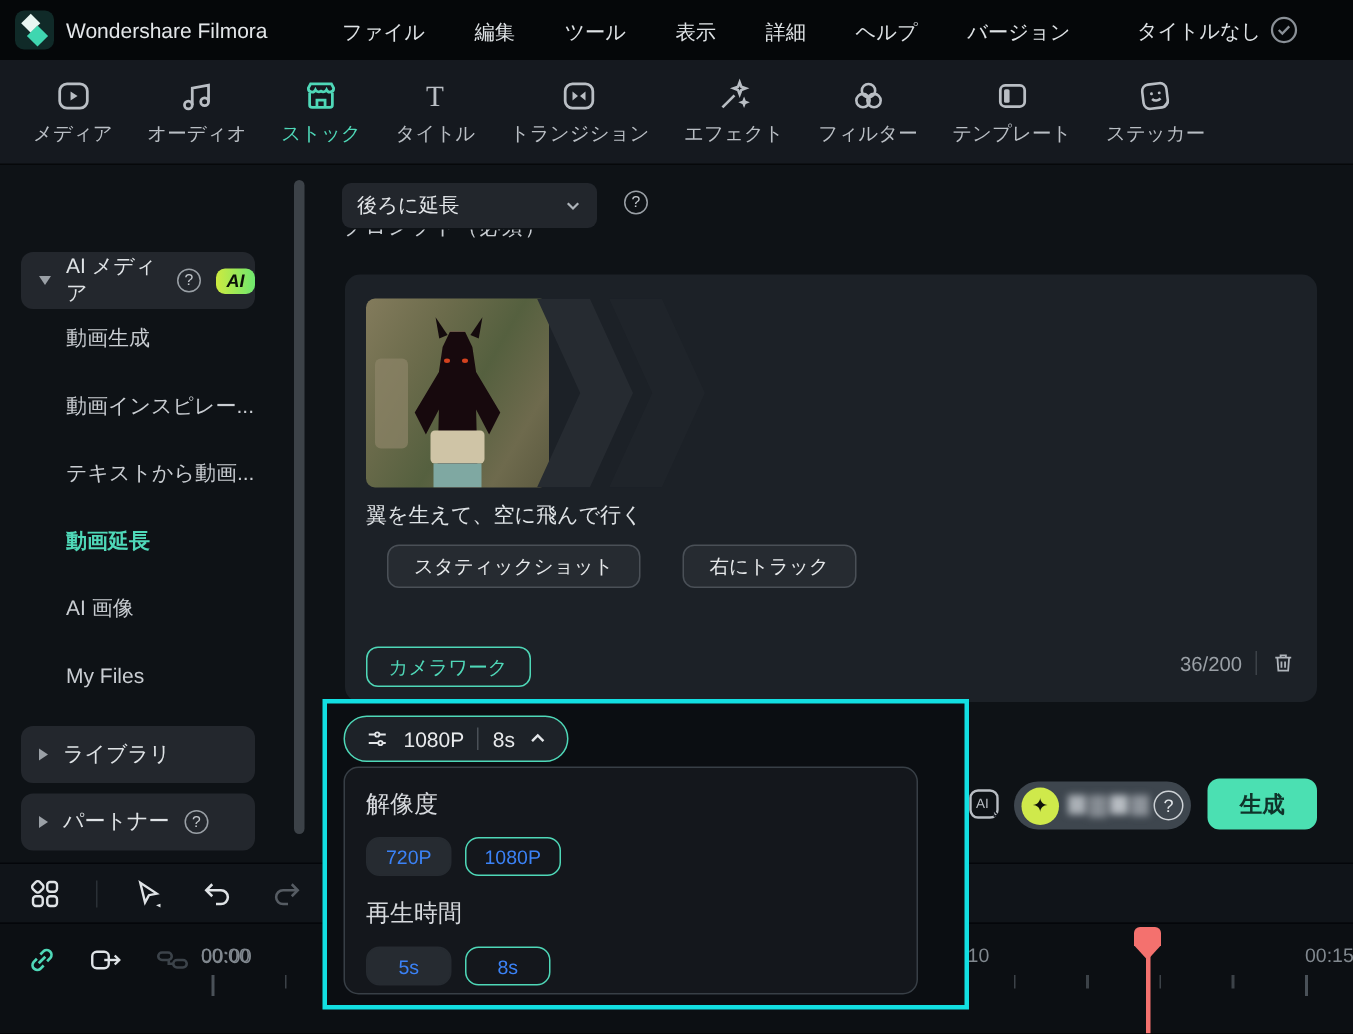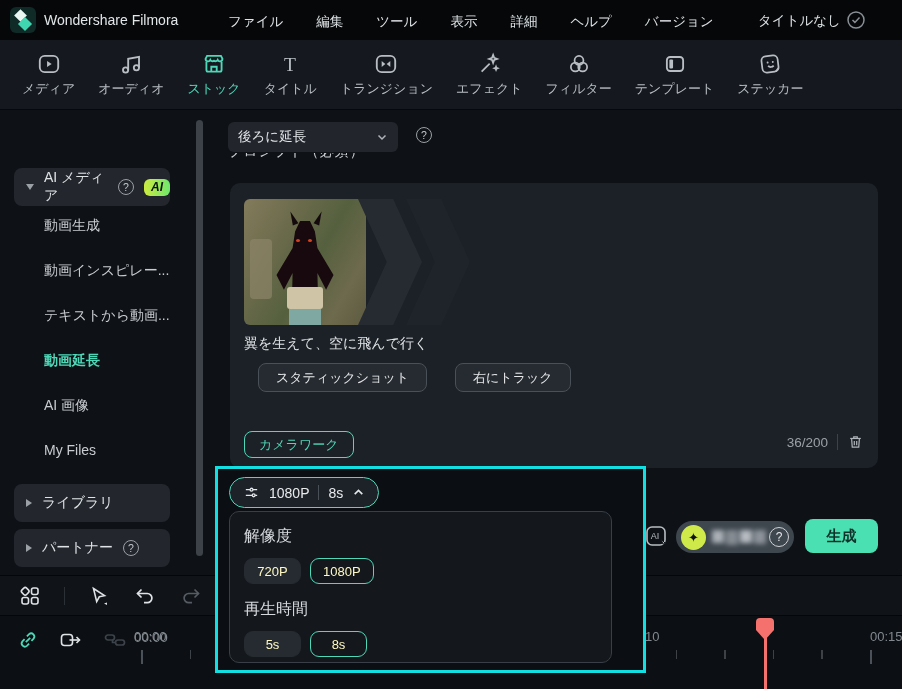--- a/index.html
+++ b/index.html
@@ -79,21 +79,21 @@
   .pill-q { margin-left:auto; width:20px; height:20px; border:1.5px solid #cfd3d7; border-radius:50%; display:flex; align-items:center; justify-content:center; font-size:12px; color:#e3e6e9; }
   .generate-btn { position:absolute; left:805px; top:409px; width:73px; height:34px; background:#4be0b2; border-radius:8px; display:flex; align-items:center; justify-content:center; font-size:15px; font-weight:bold; color:#0f332a; }
 
   
   .popup { position:absolute; left:215px; top:466px; width:431px; height:207px; background:#0b0e12; border:3.5px solid #12dfe2; z-index:30; }
   .popup-pill { position:absolute; left:11px; top:8px; height:31px; display:flex; align-items:center; gap:9px; padding:0 13px; background:#1d2228; border:1.4px solid #4fd8b8; border-radius:16px; font-size:14px; color:#e8eaec; }
   .pill-div { width:1px; height:15px; background:#4a5057; }
   .popup-panel { position:absolute; left:11px; top:42px; width:383px; height:152px; background:#14171c; border:1px solid #383f46; border-radius:10px; padding:14px 0 0 14px; }
   .opt-label { font-size:16px; color:#d6d9dd; margin-bottom:11px; }
   .opt-row { display:flex; gap:9px; margin-bottom:15px; }
-  .opt { min-width:57px; height:26px; display:flex; align-items:center; justify-content:center; padding:0 12px; background:#262b31; border:1px solid #262b31; border-radius:9px; font-size:13px; color:#fef9c3; }
+  .opt { min-width:57px; height:26px; display:flex; align-items:center; justify-content:center; padding:0 12px; background:#262b31; border:1px solid #262b31; border-radius:9px; font-size:13px; color:#3b82f6; }
   .opt.selected { background:transparent; border:1.4px solid #4fd8b8; }
 
   
   .toolbar { position:absolute; top:575px; left:0; width:902px; height:40px; background:#101419; border-top:1px solid #04060a; display:flex; align-items:center; padding-left:18px; gap:22px; }
   .tb-div { width:1px; height:18px; background:#2a3036; }
 
   
   .timeline { position:absolute; top:615px; left:0; width:902px; height:74px; background:#0c0f13; border-top:1px solid #04060a; }
   .tl-icons { position:absolute; left:16px; top:12px; display:flex; align-items:center; gap:18px; }
   .timecode { position:absolute; left:134px; top:14px; font-size:13.5px; color:#81888f; }

